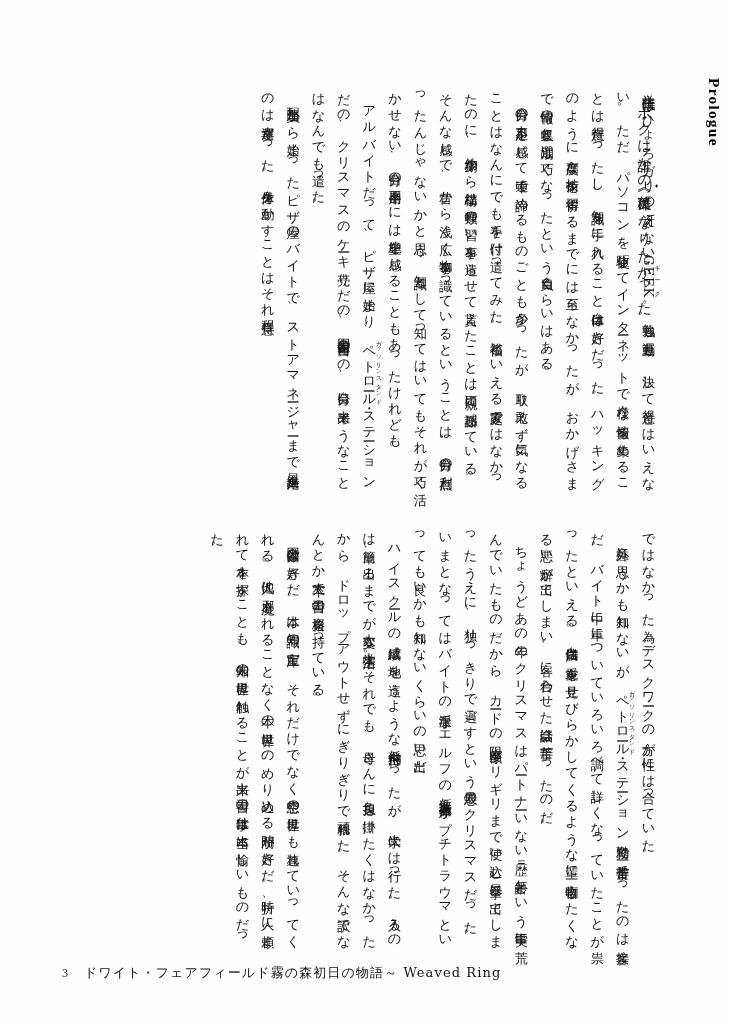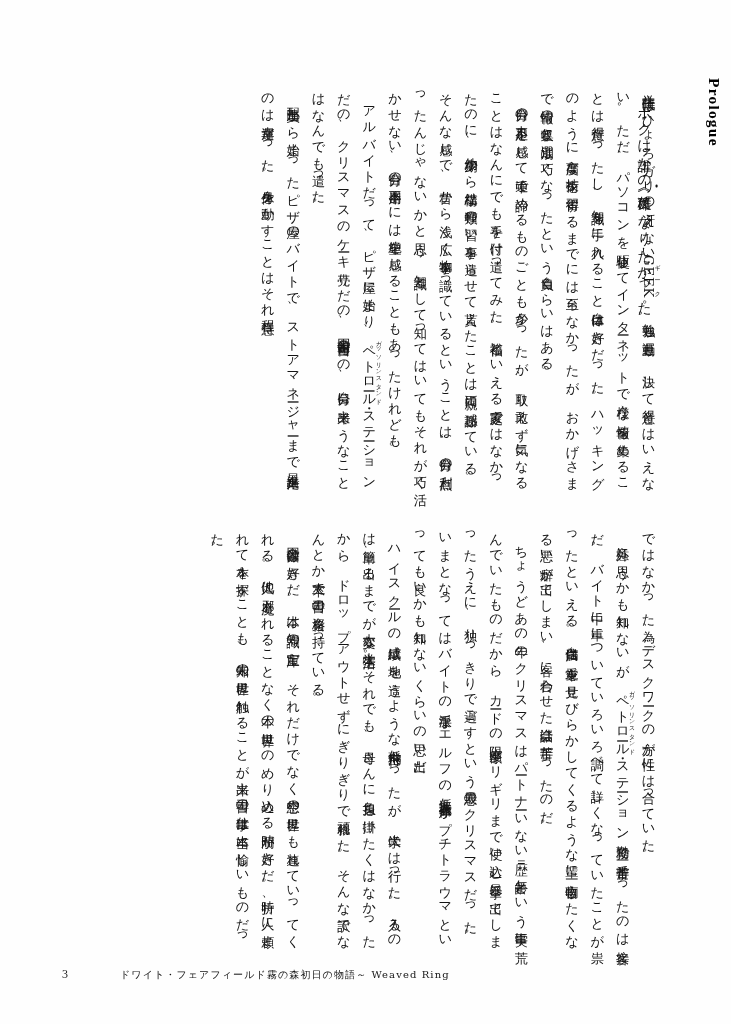--- a/index.html
+++ b/index.html
@@ -124,25 +124,24 @@
     align-items: baseline;
     gap: 16px;
     font-family: "DejaVu Serif", "Liberation Serif", serif;
   }
   #footer-page-number {
     font-size: 12px;
     color: #1a1a1a;
     font-family: "Liberation Serif", serif;
   }
   #footer-running-title {
-    font-size: 10px;
+    font-size: 13px;
     letter-spacing: 1.1px;
     color: #141414;
     white-space: nowrap;
-    margin-left: 36px;
   }
 
   
   #mid-gap {
     position: absolute;
     left: 0; right: 0;
     top: 486px;
     height: 36px;
   }
 </style>

